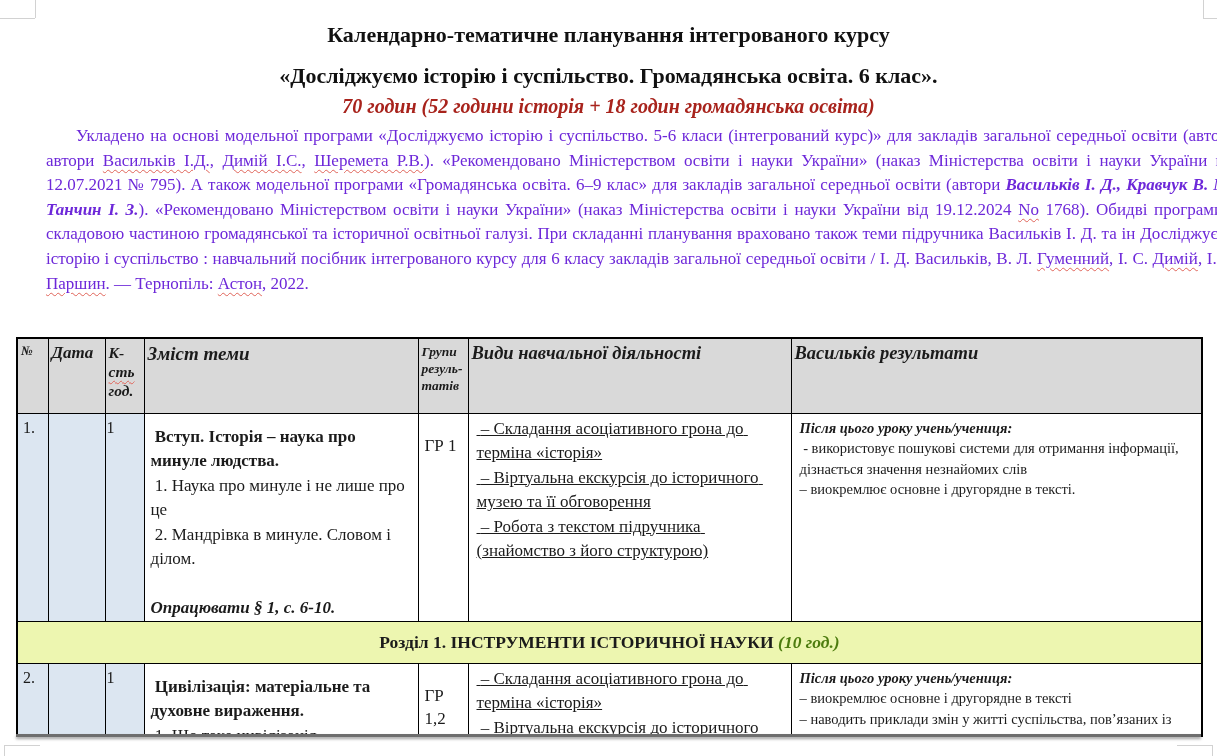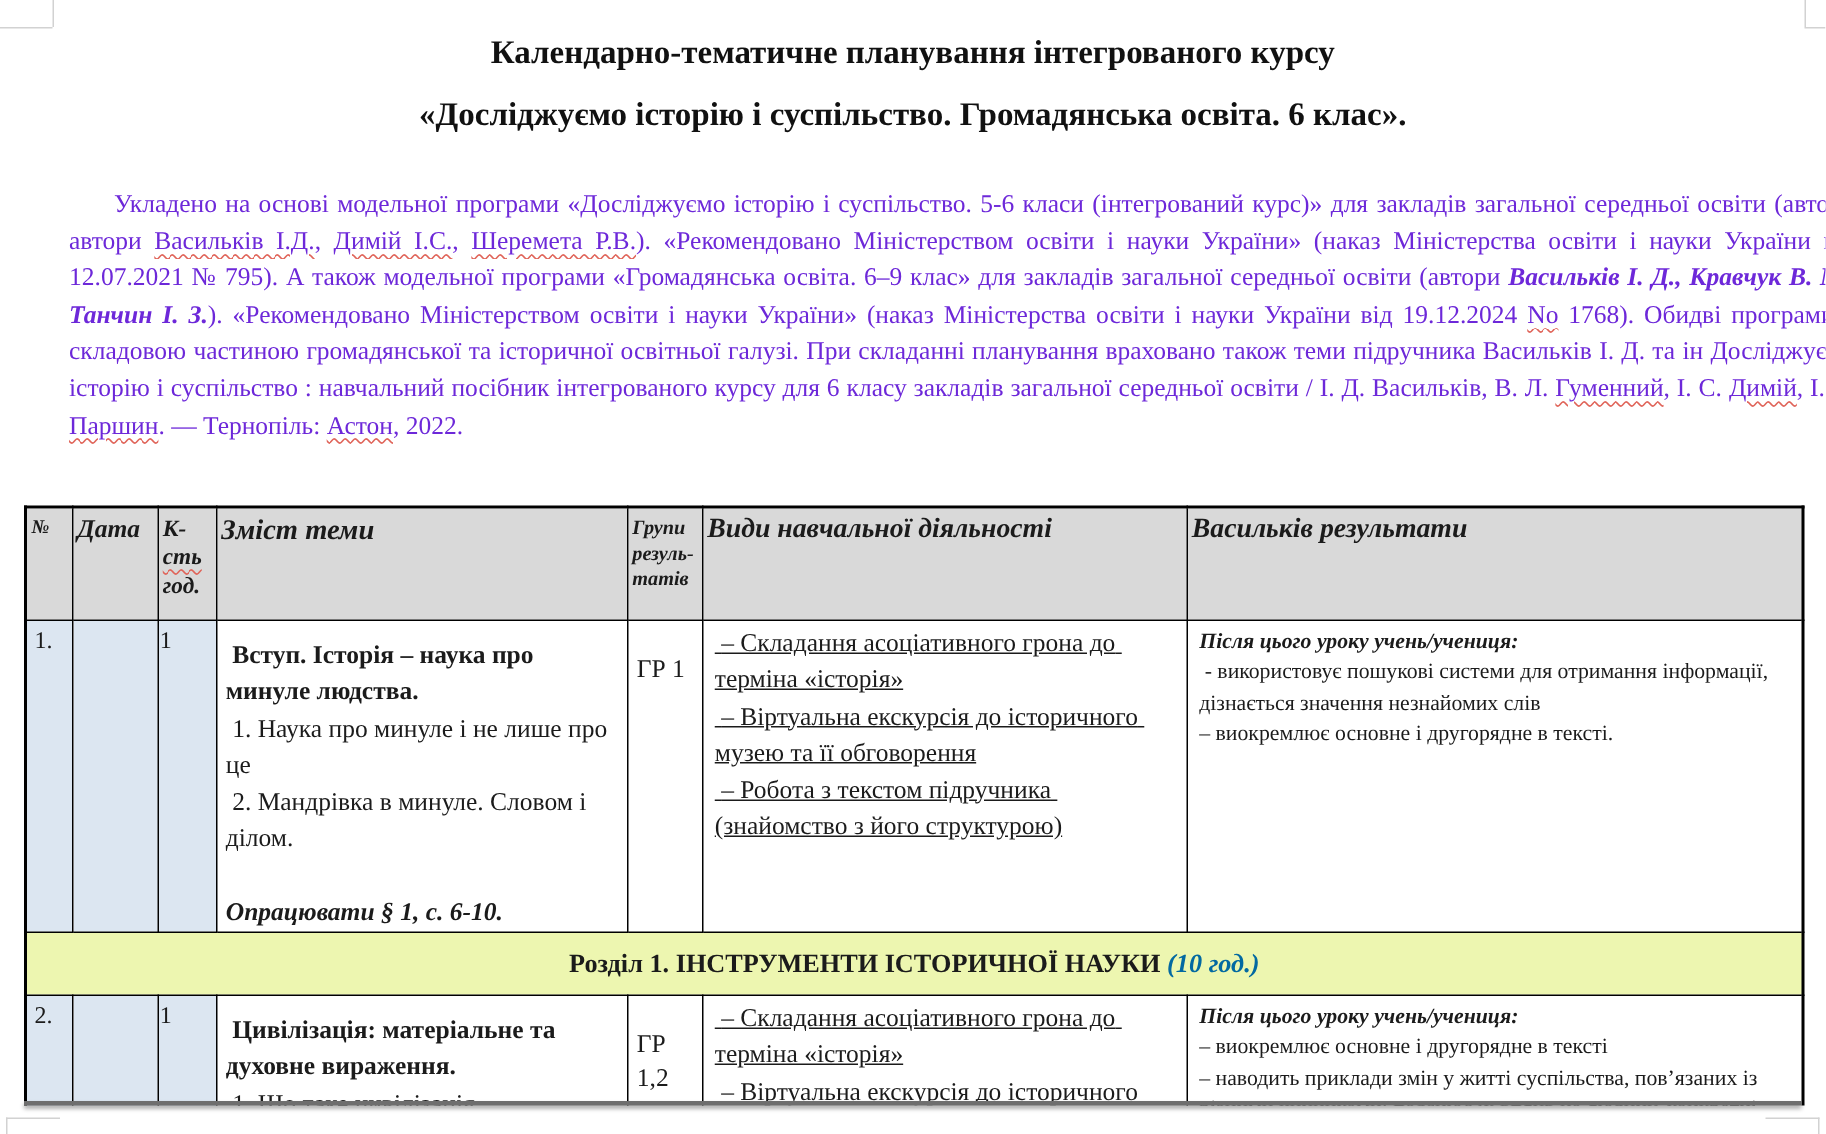--- a/index.html
+++ b/index.html
@@ -61,21 +61,21 @@
   td.c-topic{font-size:17px;line-height:24.5px;padding:11px 6px 0 6px;}
   td.c-groups{font-size:17px;font-weight:bold;padding:20px 2px 0 6px;line-height:23px;}
   td.c-activ{font-size:17px;line-height:24.5px;padding:3px 6px 0 8px;text-decoration:underline;}
   td.c-outc{font-size:14.5px;line-height:20.5px;padding:4px 6px 0 8px;}
 
   tr.banner{height:42px;}
   tr.banner td{
     background:#edf6b0;text-align:center;vertical-align:middle;
     font-size:17.5px;font-weight:bold;padding:0;white-space:normal;
   }
-  .sect-hours{color:#0369a1;font-weight:bold;font-style:italic;}
+  .sect-hours{color:#4d7c0f;font-weight:bold;font-style:italic;}
 
   
   .table-cut-edge{
     position:absolute;left:16px;top:734px;width:1185px;height:3px;
     background:#6e6e6e;box-shadow:0 2px 3px rgba(0,0,0,.38);
   }
 </style>
 </head>
 <body>
 
@@ -86,20 +86,21 @@
     <span class="h" style="left:0;top:18px;width:35px;"></span>
   </div>
   <div class="mark">
     <span class="v" style="left:1203px;top:0;height:18px;"></span>
     <span class="h" style="left:1203px;top:18px;width:14px;"></span>
   </div>
 
   <div class="title-block">
     <div class="title-line">Календарно-тематичне планування інтегрованого курсу</div>
     <div class="title-line">«Досліджуємо історію і суспільство. Громадянська освіта. 6 клас».</div>
+    <div class="subtitle">70 годин (52 години історія + 18 годин громадянська освіта)</div>
   </div>
 
   <div class="intro"><span>Укладено на основі модельної програми «Досліджуємо історію і суспільство. 5-6 класи (інтегрований курс)» для закладів загальної середньої освіти (автори автори </span><span class="sq">Васильків І.Д.</span><span>, </span><span class="sq">Димій І.С.</span><span>, </span><span class="sq">Шеремета Р.В.</span><span>).  «Рекомендовано Міністерством освіти і науки України» (наказ  Міністерства освіти і науки України від 12.07.2021 № 795). А також модельної програми «Громадянська освіта. 6–9 клас» для закладів загальної середньої освіти (автори </span><span class="bi">Васильків І. Д., Кравчук В. М., Танчин І. З.</span><span>). «Рекомендовано Міністерством освіти і науки України» (наказ Міністерства освіти і науки України від 19.12.2024 </span><span class="sq">No</span><span> 1768). Обидві програми є складовою частиною громадянської та історичної освітньої галузі. При складанні планування враховано також теми підручника Васильків І. Д. та ін Досліджуємо історію і суспільство : навчальний посібник інтегрованого курсу для 6 класу закладів загальної середньої освіти / І. Д. Васильків, В. Л. </span><span class="sq">Гуменний</span><span>, І. С. </span><span class="sq">Димій</span><span>, І. Л. </span><span class="sq">Паршин</span><span>. — Тернопіль: </span><span class="sq">Астон</span><span>, 2022.</span></div>
 
   <table class="plan">
     <colgroup>
       <col style="width:31px">
         <col style="width:57px">
         <col style="width:39px">
       <col style="width:274px">

